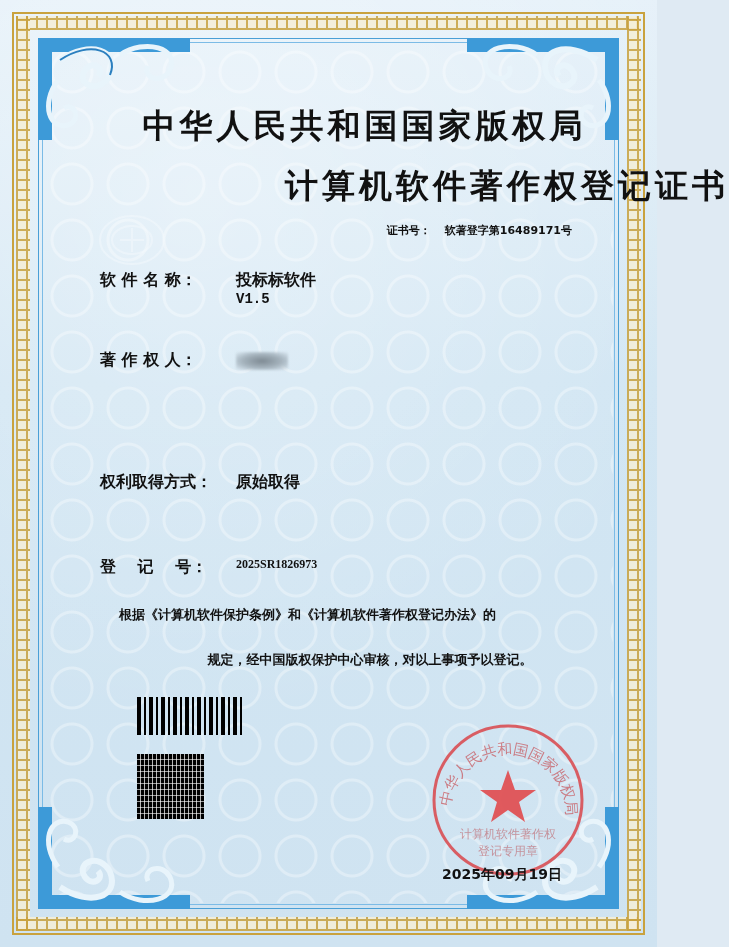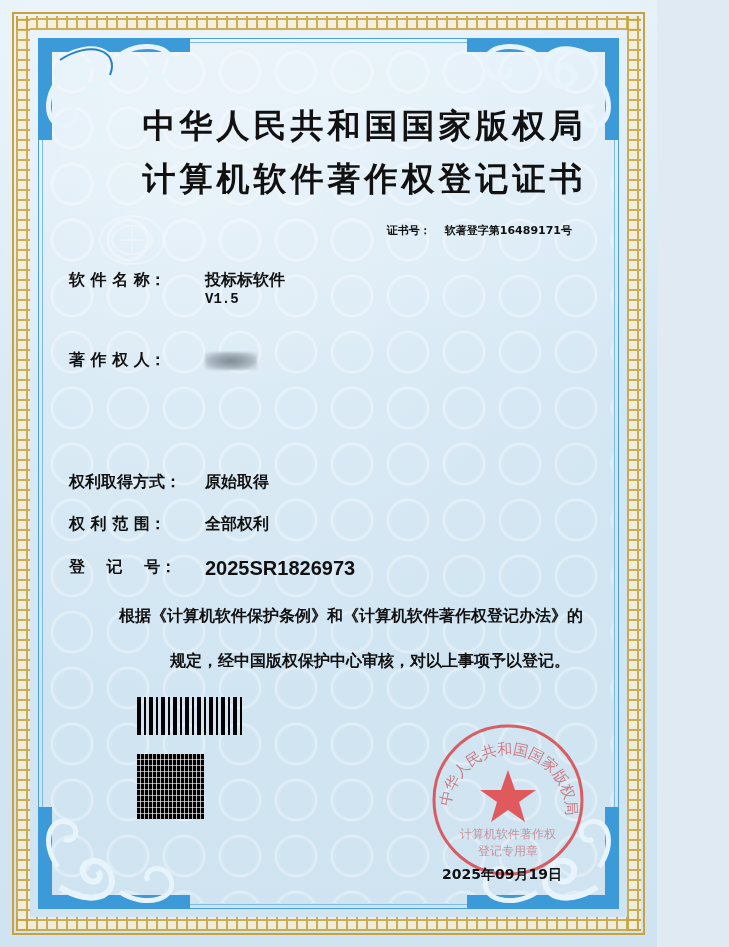--- a/index.html
+++ b/index.html
@@ -56,44 +56,44 @@
   .corner.tr { right: 30px; top: 30px; transform: scaleX(-1); }
   .corner.bl { left: 30px; bottom: 30px; transform: scaleY(-1); }
   .corner.br { right: 30px; bottom: 30px; transform: scale(-1,-1); }
 
   .title {
     position: absolute; left: 0; width: 729px; text-align: center;
     font-family: "DejaVu Serif", serif; font-weight: bold;
     color: #111; font-size: 33px; letter-spacing: 4px;
   }
   .title.l1 { top: 104px; }
-  .title.l2 { top: 157px; }
+  .title.l2 { top: 164px; text-align: right; }
 
   .cert-no {
     position: absolute; right: 85px; top: 223px;
     font-size: 11px; font-weight: bold; color: #111;
     font-family: "DejaVu Sans", sans-serif;
   }
   .cert-no .label { margin-right: 14px; }
 
-  .field { position: absolute; left: 69px; font-size: 16px; font-weight: bold; color: #111;
+  .field { position: absolute; left: 100px; font-size: 16px; font-weight: bold; color: #111;
            font-family: "DejaVu Sans", sans-serif; }
   .field .label { display: inline-block; width: 136px; }
   .field .value { display: inline-block; vertical-align: top; }
   .field .value .mono { font-family: Liberation Mono, monospace; font-size: 14px; display:block; }
 
   .blur-box {
     display: inline-block; width: 52px; height: 18px; vertical-align: middle;
     background: radial-gradient(ellipse at center, #7e8a93 0%, #a7b5bf 55%, rgba(200,220,235,0) 100%);
     filter: blur(1px);
   }
 
   .para {
     position: absolute; left: 85px; width: 570px;
-    font-size: 16px; font-weight: bold; color: #111;
+    font-size: 13px; font-weight: bold; color: #111;
     font-family: "DejaVu Sans", sans-serif;
   }
   .para.p1 { top: 606px; text-indent: 34px; }
   .para.p2 { top: 651px; text-align: center; }
 
   .barcode { position: absolute; left: 137px; top: 697px; width: 108px; height: 38px;
     background: repeating-linear-gradient(90deg, #000 0 4px, transparent 4px 7px, #000 7px 9px, transparent 9px 12px);
   }
   .qrcode { position: absolute; left: 137px; top: 754px; width: 67px; height: 65px; background:#000;
     background-image:
@@ -166,26 +166,23 @@
   </div>
 
   <div class="field" style="top:472px">
     <span class="label">权利取得方式：</span><span class="value">原始取得</span>
   </div>
 
   <div class="field" style="top:350px">
     <span class="label">著 作 权 人：</span><span class="blur-box"></span>
   </div>
 
-  <div class="field" style="top:514px">
-    <span class="label">权 利 范 围：</span><span class="value">全部权利</span>
-  </div>
 
   <div class="field" style="top:557px">
-    <span class="label">登　 记　 号：</span><span class="value" style="font-family:Liberation Sans, sans-serif;font-size:20px">2025SR1826973</span>
+    <span class="label">登　 记　 号：</span><span class="value" style="font-family:Liberation Serif, serif;font-size:12px">2025SR1826973</span>
   </div>
 
   <div class="para p1">根据《计算机软件保护条例》和《计算机软件著作权登记办法》的</div>
   <div class="para p2">规定，经中国版权保护中心审核，对以上事项予以登记。</div>
 
   <div class="barcode"></div>
   <div class="qrcode"></div>
 
   <svg class="seal" viewBox="0 0 160 160">
     <circle cx="80" cy="80" r="74" fill="none" stroke="#d9454a" stroke-width="3" opacity="0.85"></circle>

